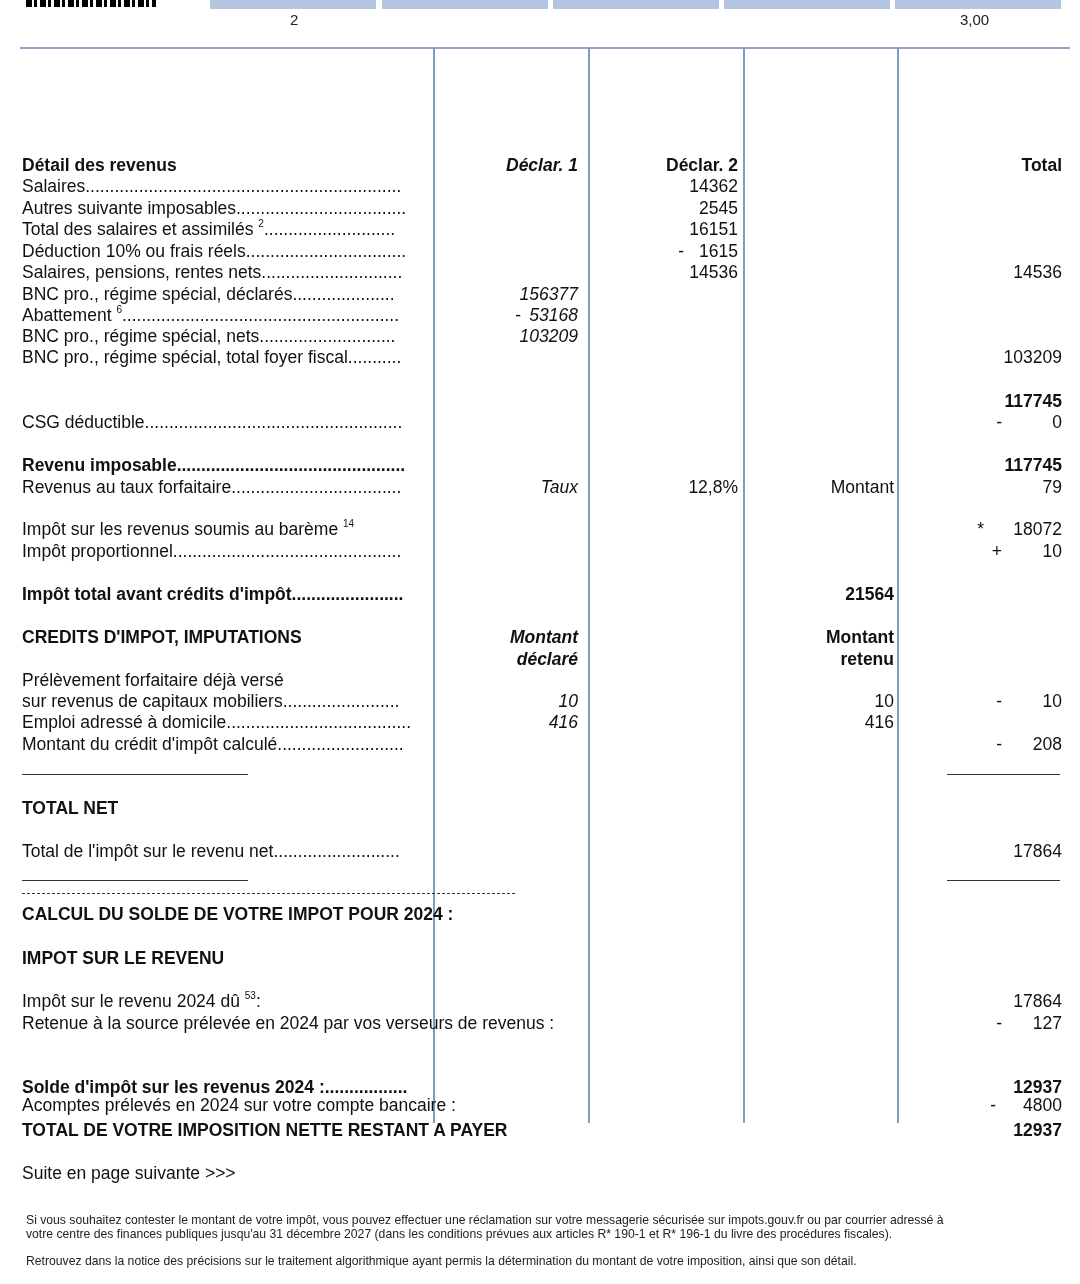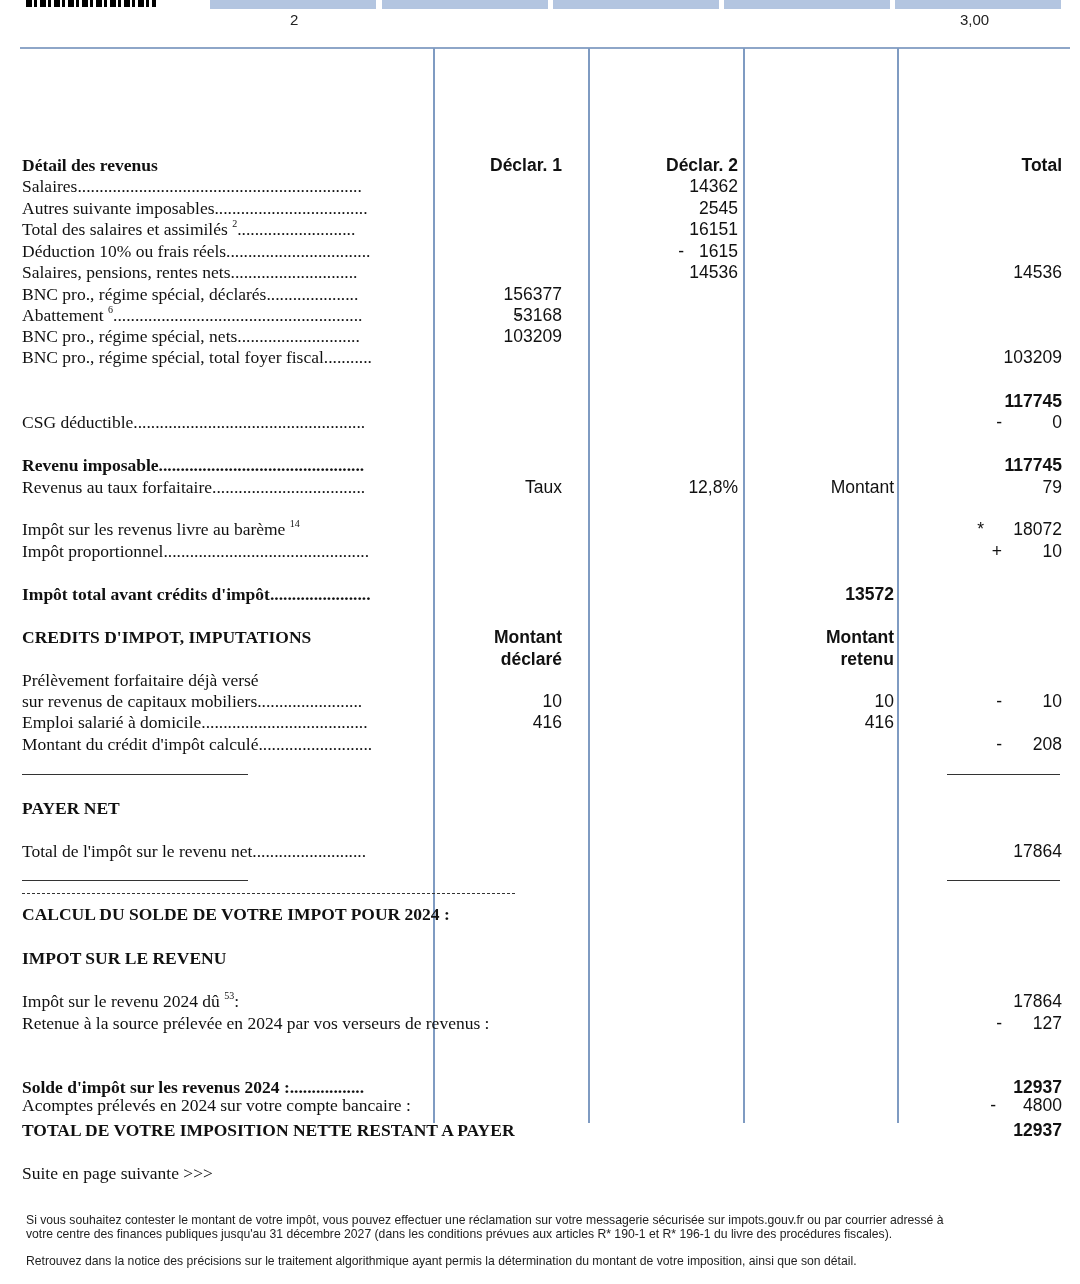--- a/index.html
+++ b/index.html
@@ -6,22 +6,22 @@
   body { width: 1080px; height: 1284px; position: relative; overflow: hidden;
          font-family: "Liberation Sans", sans-serif; color: #111; }
   .barcode { position: absolute; left: 26px; top: 0; width: 130px; height: 7px; background:
       repeating-linear-gradient(90deg, #000 0 6px, #fff 6px 8px, #000 8px 11px, #fff 11px 14px); }
   .hbox { position: absolute; top: 0; height: 9px; background: #b3c5e0; }
   .hval { position: absolute; top: 11px; font-size: 15px; color: #222; }
   .hrule { position: absolute; left: 20px; top: 47px; width: 1050px; height: 2px; background: #8ea6c8; }
   .vline { position: absolute; top: 48px; width: 2px; height: 1075px; background: #7f9bc2; }
   .row { position: absolute; left: 22px; width: 1040px; height: 22px; font-size: 17.5px; line-height: 22px; }
   .row span { position: absolute; white-space: nowrap; }
-  .lbl { left: 0; font-family: Liberation Serif, serif; }
-  .c1 { right: 500px; text-align: center; }   
+  .lbl { left: 0; }
+  .c1 { right: 484px; text-align: center; font-style: italic; }   
   .c2 { right: 324px; text-align: right; }   
   .c3 { right: 168px; text-align: right; }   
   .tot { right: 0; text-align: center; }
   .sign1 { right: 545px; }
   .sign2 { right: 385px; }
   .signT { right: 60px; }
   .b { font-weight: bold; }
   sup { font-size: 10px; vertical-align: top; line-height: 12px; }
   .underline { position: absolute; height: 1px; background: #333; }
   .dashrule { position: absolute; left: 22px; top: 893px; width: 493px; height: 0;
@@ -108,33 +108,33 @@
 </div>
 <div class="row" style="top:476px">
   <span class="lbl"><span style="position:static">Revenus au taux forfaitaire</span>...................................</span>
   <span class="c1">Taux</span>
   <span class="c2">12,8%</span>
   <span class="c3">Montant</span>
   <span class="tot">79</span>
 </div>
 
 <div class="row" style="top:518px">
-  <span class="lbl"><span style="position:static">Impôt sur les revenus livre au barème</span> <sup>14</sup></span>
+  <span class="lbl"><span style="position:static">Impôt sur les revenus soumis au barème</span> <sup>14</sup></span>
   <span class="signT" style="right:78px">*</span>
   <span class="tot">18072</span>
 </div>
 <div class="row" style="top:540px">
   <span class="lbl"><span style="position:static">Impôt proportionnel</span>...............................................</span>
   <span class="signT">+</span>
   <span class="tot">10</span>
 </div>
 
 <div class="row b" style="top:583px">
   <span class="lbl"><span style="position:static">Impôt total avant crédits d'impôt</span>.......................</span>
-  <span class="c3">13572</span>
+  <span class="c3">21564</span>
 </div>
 
 <div class="row b" style="top:626px">
   <span class="lbl">CREDITS D'IMPOT, IMPUTATIONS</span>
   <span class="c1">Montant</span>
   <span class="c3">Montant</span>
 </div>
 <div class="row b" style="top:648px">
   <span class="c1">déclaré</span>
   <span class="c3">retenu</span>
@@ -143,34 +143,34 @@
   <span class="lbl">Prélèvement forfaitaire déjà versé</span>
 </div>
 <div class="row" style="top:690px">
   <span class="lbl"><span style="position:static">sur revenus de capitaux mobiliers</span>........................</span>
   <span class="c1">10</span>
   <span class="c3">10</span>
   <span class="signT">-</span>
   <span class="tot">10</span>
 </div>
 <div class="row" style="top:711px">
-  <span class="lbl"><span style="position:static">Emploi salarié à domicile</span>......................................</span>
+  <span class="lbl"><span style="position:static">Emploi adressé à domicile</span>......................................</span>
   <span class="c1">416</span>
   <span class="c3">416</span>
 </div>
 <div class="row" style="top:733px">
   <span class="lbl"><span style="position:static">Montant du crédit d'impôt calculé</span>..........................</span>
   <span class="signT">-</span>
   <span class="tot">208</span>
 </div>
 <div class="underline" style="left:22px;top:774px;width:226px"></div>
 <div class="underline" style="left:947px;top:774px;width:113px"></div>
 
 <div class="row b" style="top:797px">
-  <span class="lbl">PAYER NET</span>
+  <span class="lbl">TOTAL NET</span>
 </div>
 <div class="row" style="top:840px">
   <span class="lbl"><span style="position:static">Total de l'impôt sur le revenu net</span>..........................</span>
   <span class="tot">17864</span>
 </div>
 <div class="underline" style="left:22px;top:880px;width:226px"></div>
 <div class="underline" style="left:947px;top:880px;width:113px"></div>
 <div class="dashrule"></div>
 
 <div class="row b" style="top:903px">

